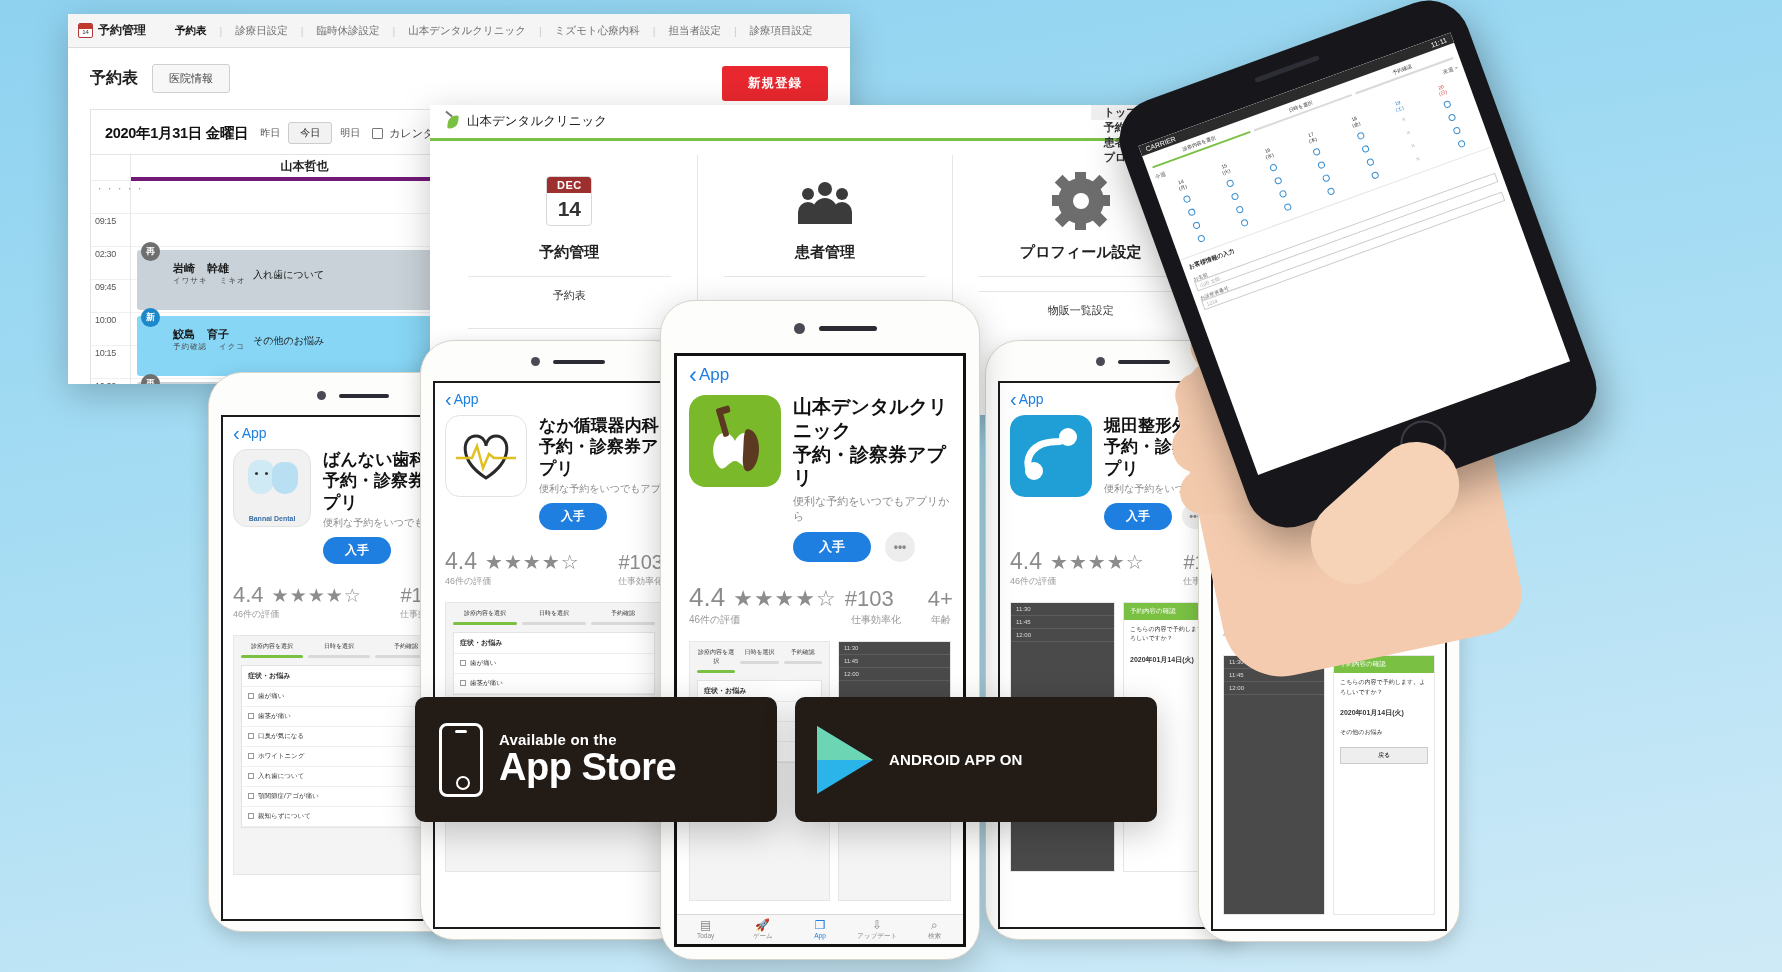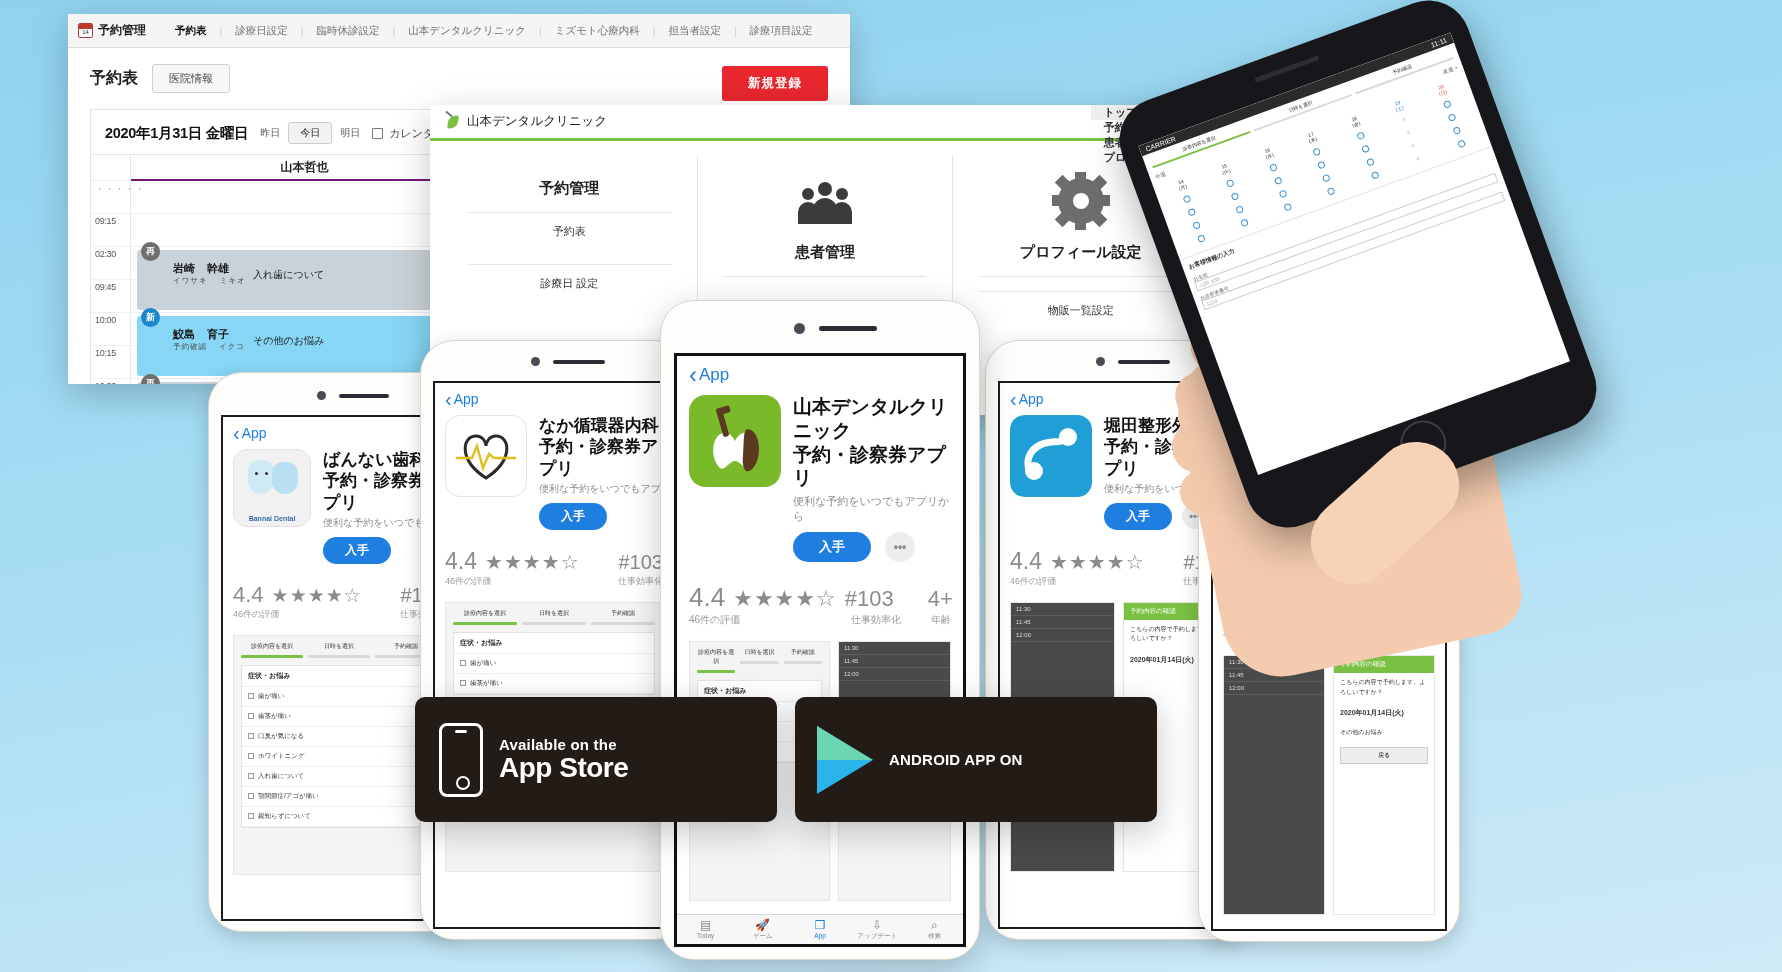--- a/index.html
+++ b/index.html
@@ -66,21 +66,21 @@
     border: 1px solid #ccc; background: #f2f2f2; border-radius: 3px;
     padding: 3px 11px; color: #222;
   }
   .rw-calpick { display: flex; align-items: center; gap: 6px; font-size: 11px; color: #444;}
   .sq { width: 11px; height: 11px; border: 1.5px solid #777; border-radius: 1px; }
 
   .tbl { border-top: 1px solid #e4e4e4; display: flex; font-size: 10px;}
   .col-time { width: 40px; flex: none; border-right: 1px solid #e8e8e8;}
   .col-doc  { flex: 1; border-right: 1px solid #e8e8e8; min-width: 0;}
   .doc-head { height: 26px; display: flex; align-items: center; justify-content: center;
-              font-size: 12px; font-weight: bold; color: #222; border-bottom: 2px solid #701a75;}
+              font-size: 12px; font-weight: bold; color: #222; border-bottom: 4px solid #701a75;}
   .time-head{ height: 26px; border-bottom: 1px solid #ededed;}
   .trow { height: 33px; border-bottom: 1px solid #f0f0f0; position: relative;}
   .tlabel { font-size: 9px; color: #555; padding: 2px 0 0 4px; letter-spacing: -.3px;}
   .tlabel.dots { color: #999; letter-spacing: 1px; }
 
   .appt {
     position: absolute; left: 6px; right: 6px; top: 3px; height: 60px;
     border-radius: 3px; padding: 11px 0 0 36px;
   }
   .appt.grey { background: #c9d2d8; }
@@ -209,21 +209,21 @@
   .tabbar .tb { flex: 1; text-align: center; font-size: 6.5px; color: #8a8a8a; padding: 4px 0 3px; }
   .tabbar .tb.active { color: #1f7fe0; }
   .tabbar .tbic { font-size: 12px; line-height: 13px; display:block;}
 
   
   .badge-store {
     position: absolute; background: #231b16; border-radius: 10px;
     display: flex; align-items: center; color: #fff;
   }
   .badge-store .bs-txt small { display: block; font-size: 15px; font-weight: bold; letter-spacing: .2px;}
-  .badge-store .bs-txt strong { display: block; font-size: 28px; font-weight: bold; line-height: 1.05; letter-spacing: -.5px;}
+  .badge-store .bs-txt strong { display: block; font-size: 38px; font-weight: bold; line-height: 1.05; letter-spacing: -.5px;}
   .apple-phone {
     width: 44px; height: 74px; border: 3.5px solid #fff; border-radius: 8px;
     position: relative; flex: none; margin-right: 16px;
   }
   .apple-phone::before { content:""; position:absolute; left:50%; top:4px; width:12px; height:3px;
                          margin-left:-6px; background:#fff; border-radius:2px;}
   .apple-phone::after { content:""; position:absolute; left:50%; bottom:4px; width:10px; height:10px;
                         margin-left:-5px; border:2px solid #fff; border-radius:50%;}
   .gp-tri {
     width: 0; height: 0; flex: none; margin-right: 16px;
@@ -442,20 +442,26 @@
     <div class="dnav">
       <div class="ditem active">トップ</div>
       <div class="ditem">予約管理</div>
       <div class="ditem">患者管理</div>
       <div class="ditem">プロフィール設定</div>
     </div>
   </div>
 
   <div class="dcards">
     <div class="dcard">
+      <div class="ic">
+        <div class="ico-cal2">
+          <div class="hd">DEC</div>
+          <div class="dy">14</div>
+        </div>
+      </div>
       <div class="ttl">予約管理</div>
       <div class="line"></div>
       <div class="sub">予約表</div>
       <div class="line"></div>
       <div class="sub">診療日 設定</div>
     </div>
 
     <div class="dcard">
       <div class="ic">
         <div class="ico-people">

